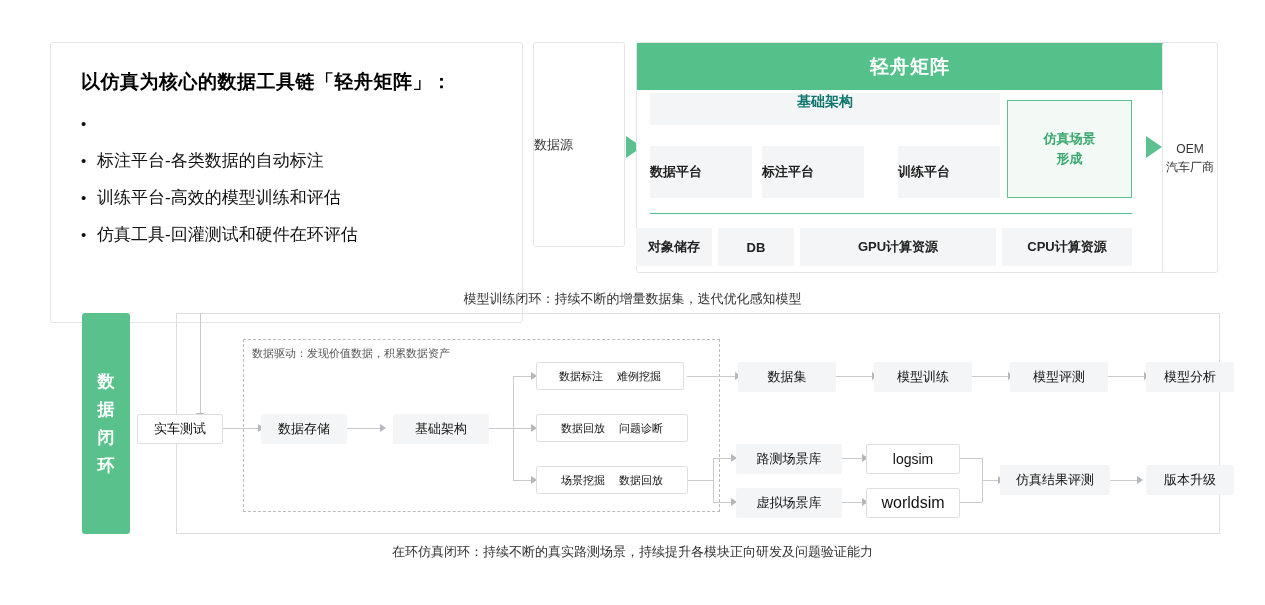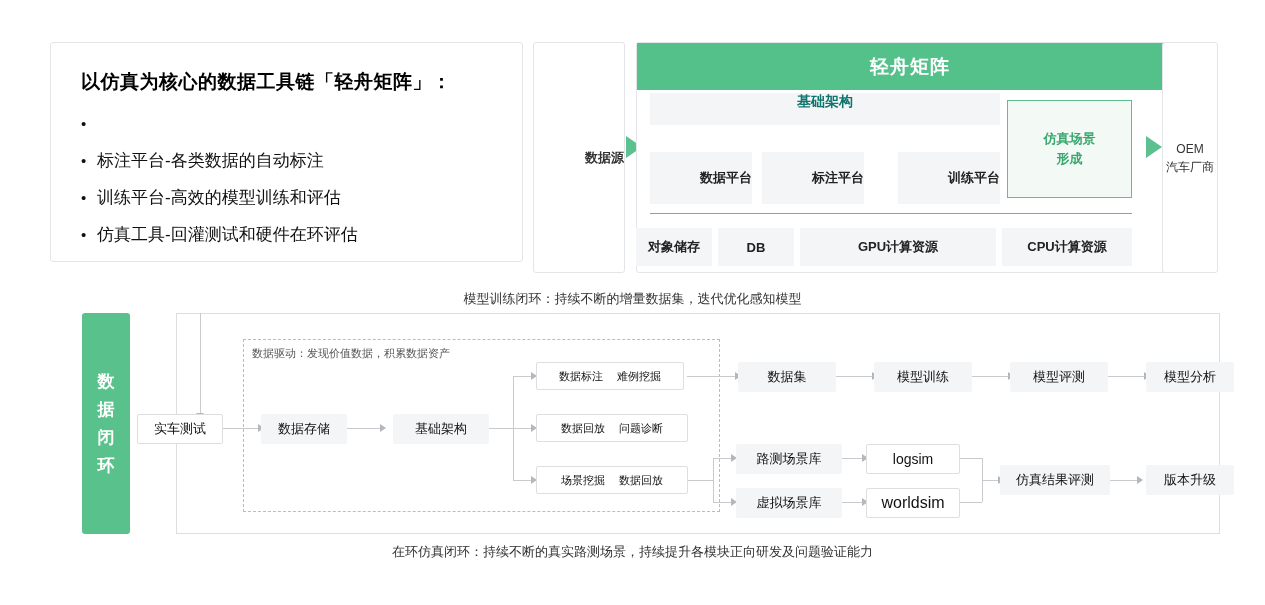--- a/index.html
+++ b/index.html
@@ -12,21 +12,21 @@
     height: 605px;
     position: relative;
     font-family: "Liberation Sans", sans-serif;
     color: #1f2328;
     overflow: hidden;
   }
   .abs { position: absolute; box-sizing: border-box; }
 
   
   #left-panel {
-    left: 50px; top: 42px; width: 473px; height: 220px;
+    left: 50px; top: 42px; width: 473px; height: 281px;
     border: 1px solid #e3e5e8;
     border-radius: 3px;
     background: #fff;
     padding: 26px 26px 0 30px;
   }
   #left-title {
     font-size: 19px; font-weight: bold; color: #000;
     margin-bottom: 18px;
     letter-spacing: .5px;
   }
@@ -36,24 +36,24 @@
     margin-bottom: 15px;
   }
   .bullet-dot {
     width: 16px; flex: 0 0 16px; text-align: left;
     font-size: 15px; line-height: 22px;
   }
   .bullet-text { line-height: 22px; }
 
   
   #datasource-box {
-    left: 533px; top: 42px; width: 92px; height: 231px;
+    left: 533px; top: 42px; width: 92px; height: 205px;
     border: 1px solid #e3e5e8; background: #fff;
-    display: flex; align-items: center; justify-content: flex-end;
-    font-size: 13px; font-weight: bold; color: #333;
+    display: flex; align-items: center; justify-content: flex-start;
+    font-size: 13px; font-weight: normal; color: #333;
     border-radius: 3px;
   }
   #arrow1 { left: 626px; top: 136px; }
   .green-arrow {
     width: 0; height: 0;
     border-top: 11px solid transparent;
     border-bottom: 11px solid transparent;
     border-left: 16px solid #5cc18f;
   }
   #matrix-panel {
@@ -65,22 +65,22 @@
     background: #54c08a; color: #fff;
     display: flex; align-items: center; justify-content: center;
     font-size: 19px; font-weight: bold; letter-spacing: 1px;
   }
   #infra-box {
     left: 650px; top: 93px; width: 350px; height: 32px;
     background: #f4f5f6; display: flex; align-items: flex-start; justify-content: center;
     font-size: 14px; font-weight: bold; color: #0f766e;
   }
   .plat-box {
-    top: 152px; height: 52px; background: #f4f5f6;
-    display: flex; align-items: center; justify-content: flex-end;
+    top: 146px; height: 52px; background: #f4f5f6;
+    display: flex; align-items: center; justify-content: flex-start;
     font-size: 13px; font-weight: bold; color: #222;
   }
   #plat1 { left: 650px; width: 102px; }
   #plat2 { left: 762px; width: 102px; }
   #plat3 { left: 898px; width: 102px; }
   #sim-box {
     left: 1007px; top: 100px; width: 125px; height: 98px;
     border: 1px solid #5cc18f; background: #f3faf6;
     display: flex; flex-direction: column; align-items: center; justify-content: center;
     font-size: 13px; font-weight: bold; color: #3aa86e; line-height: 20px;

